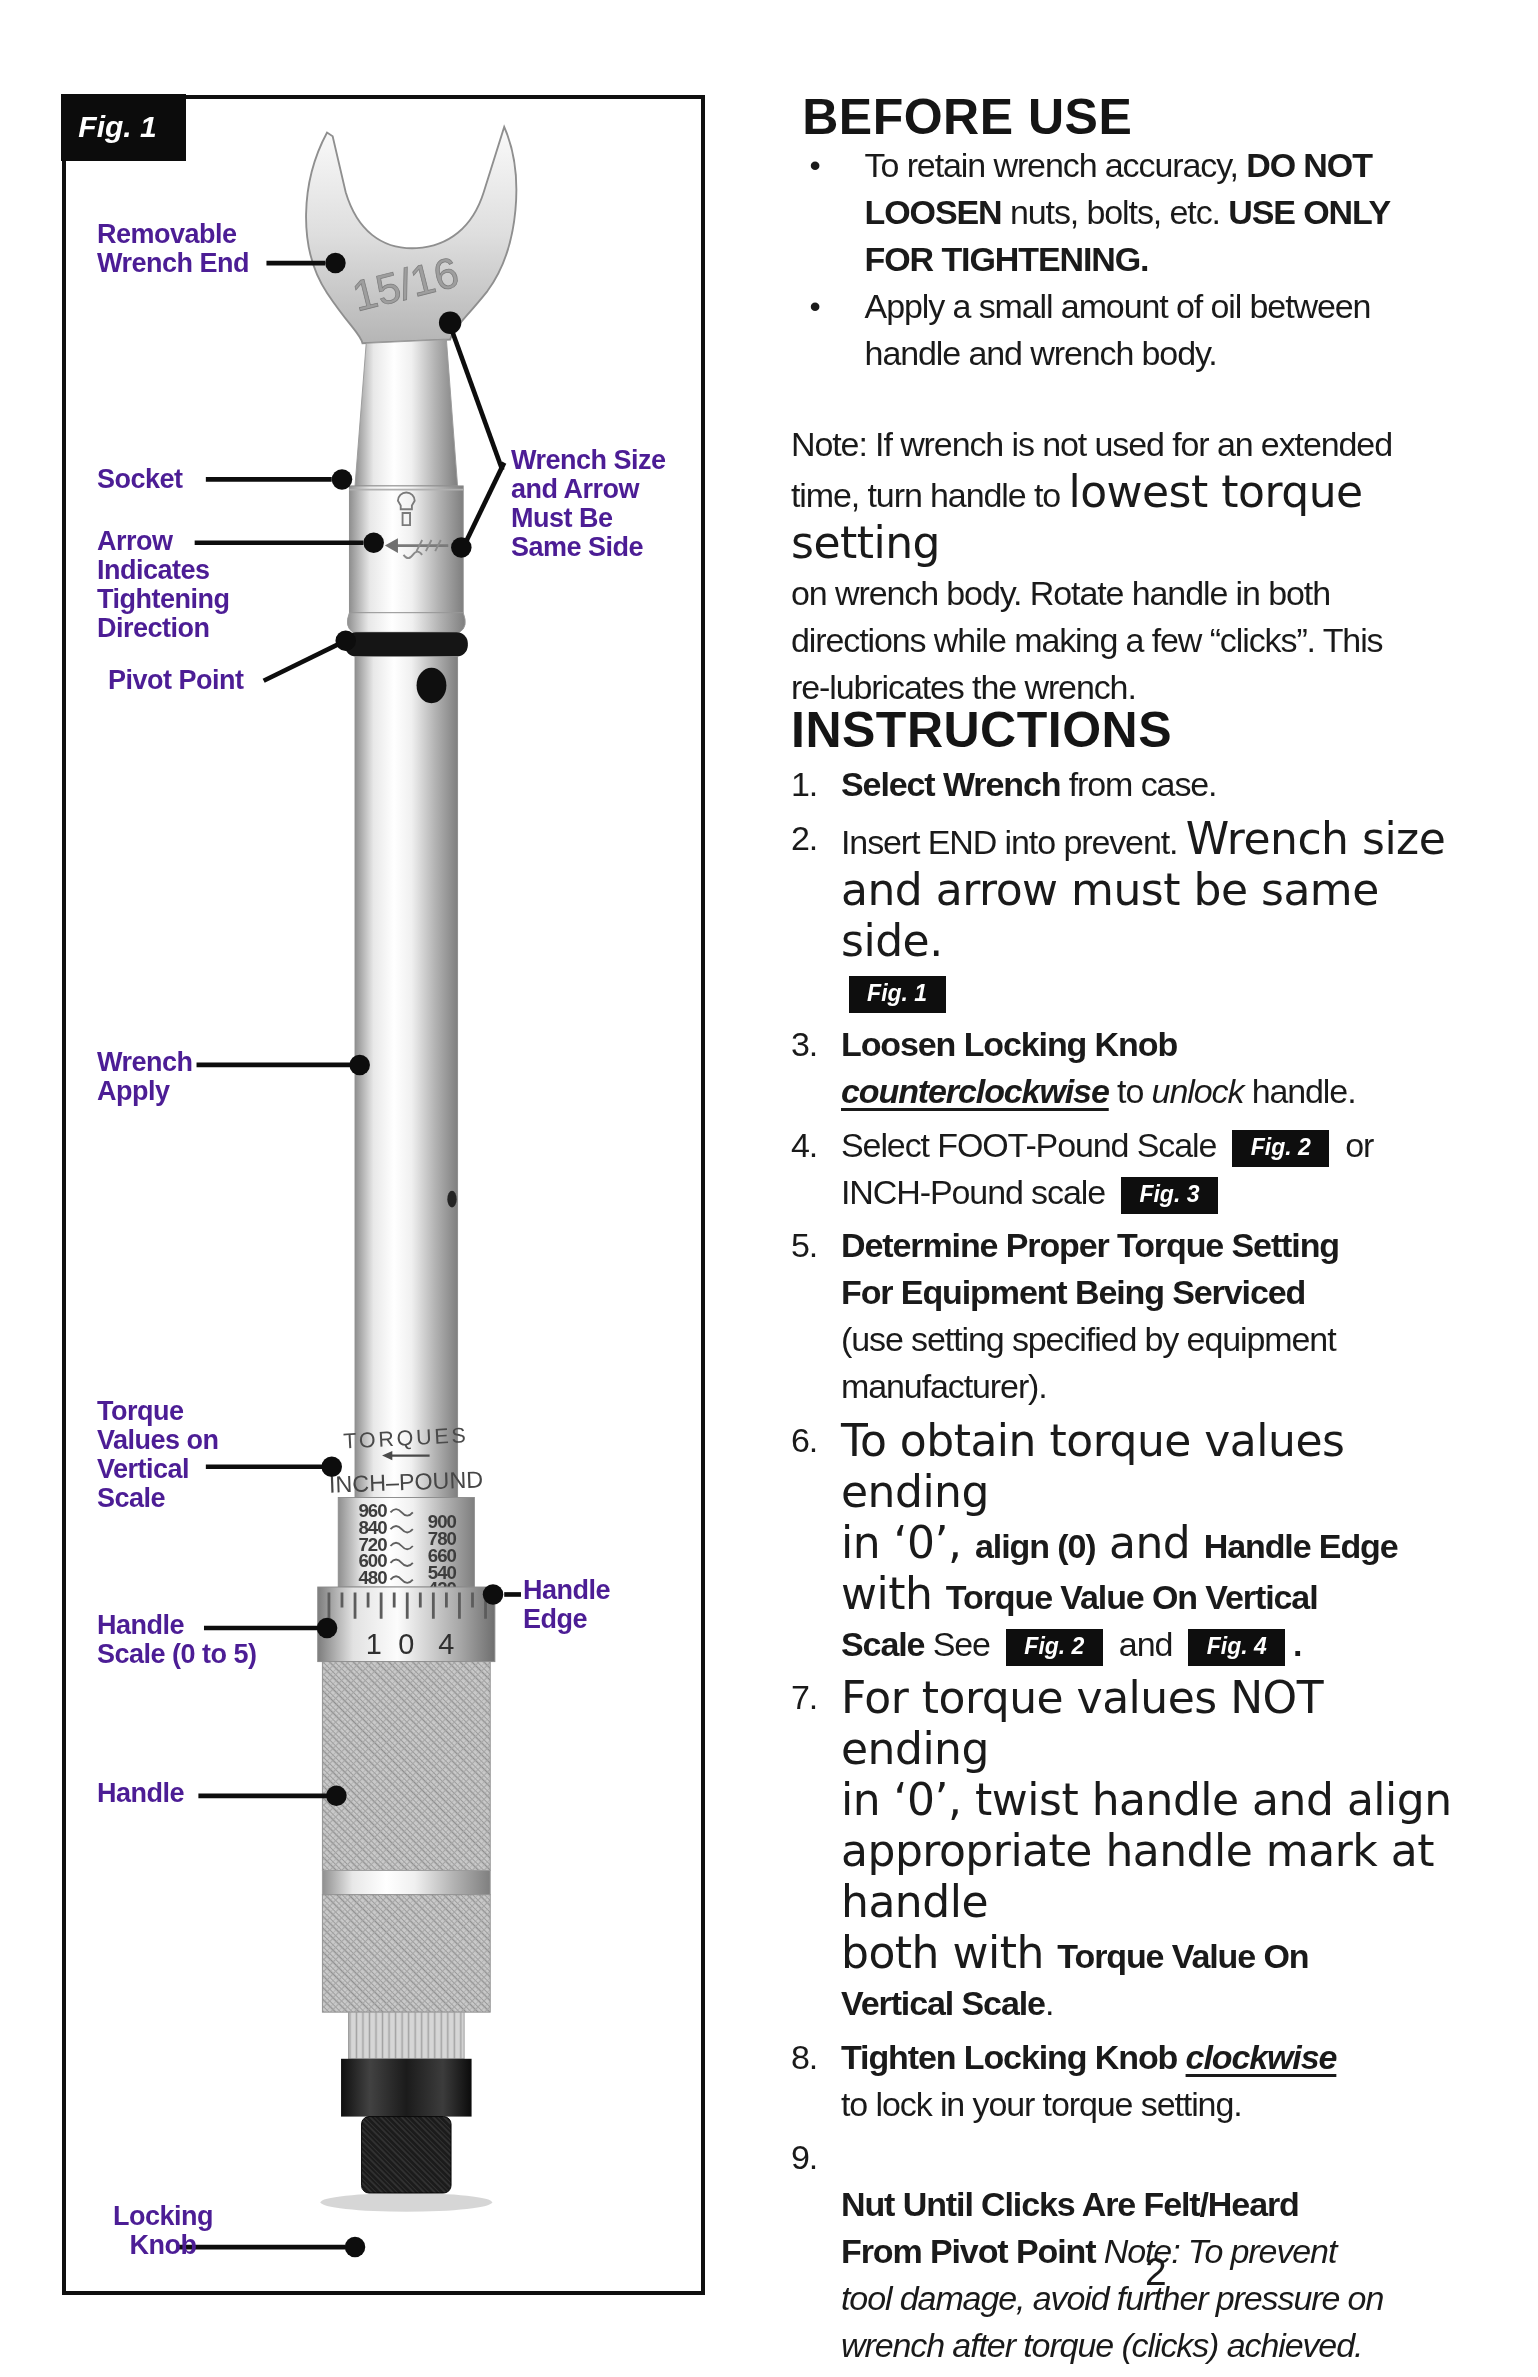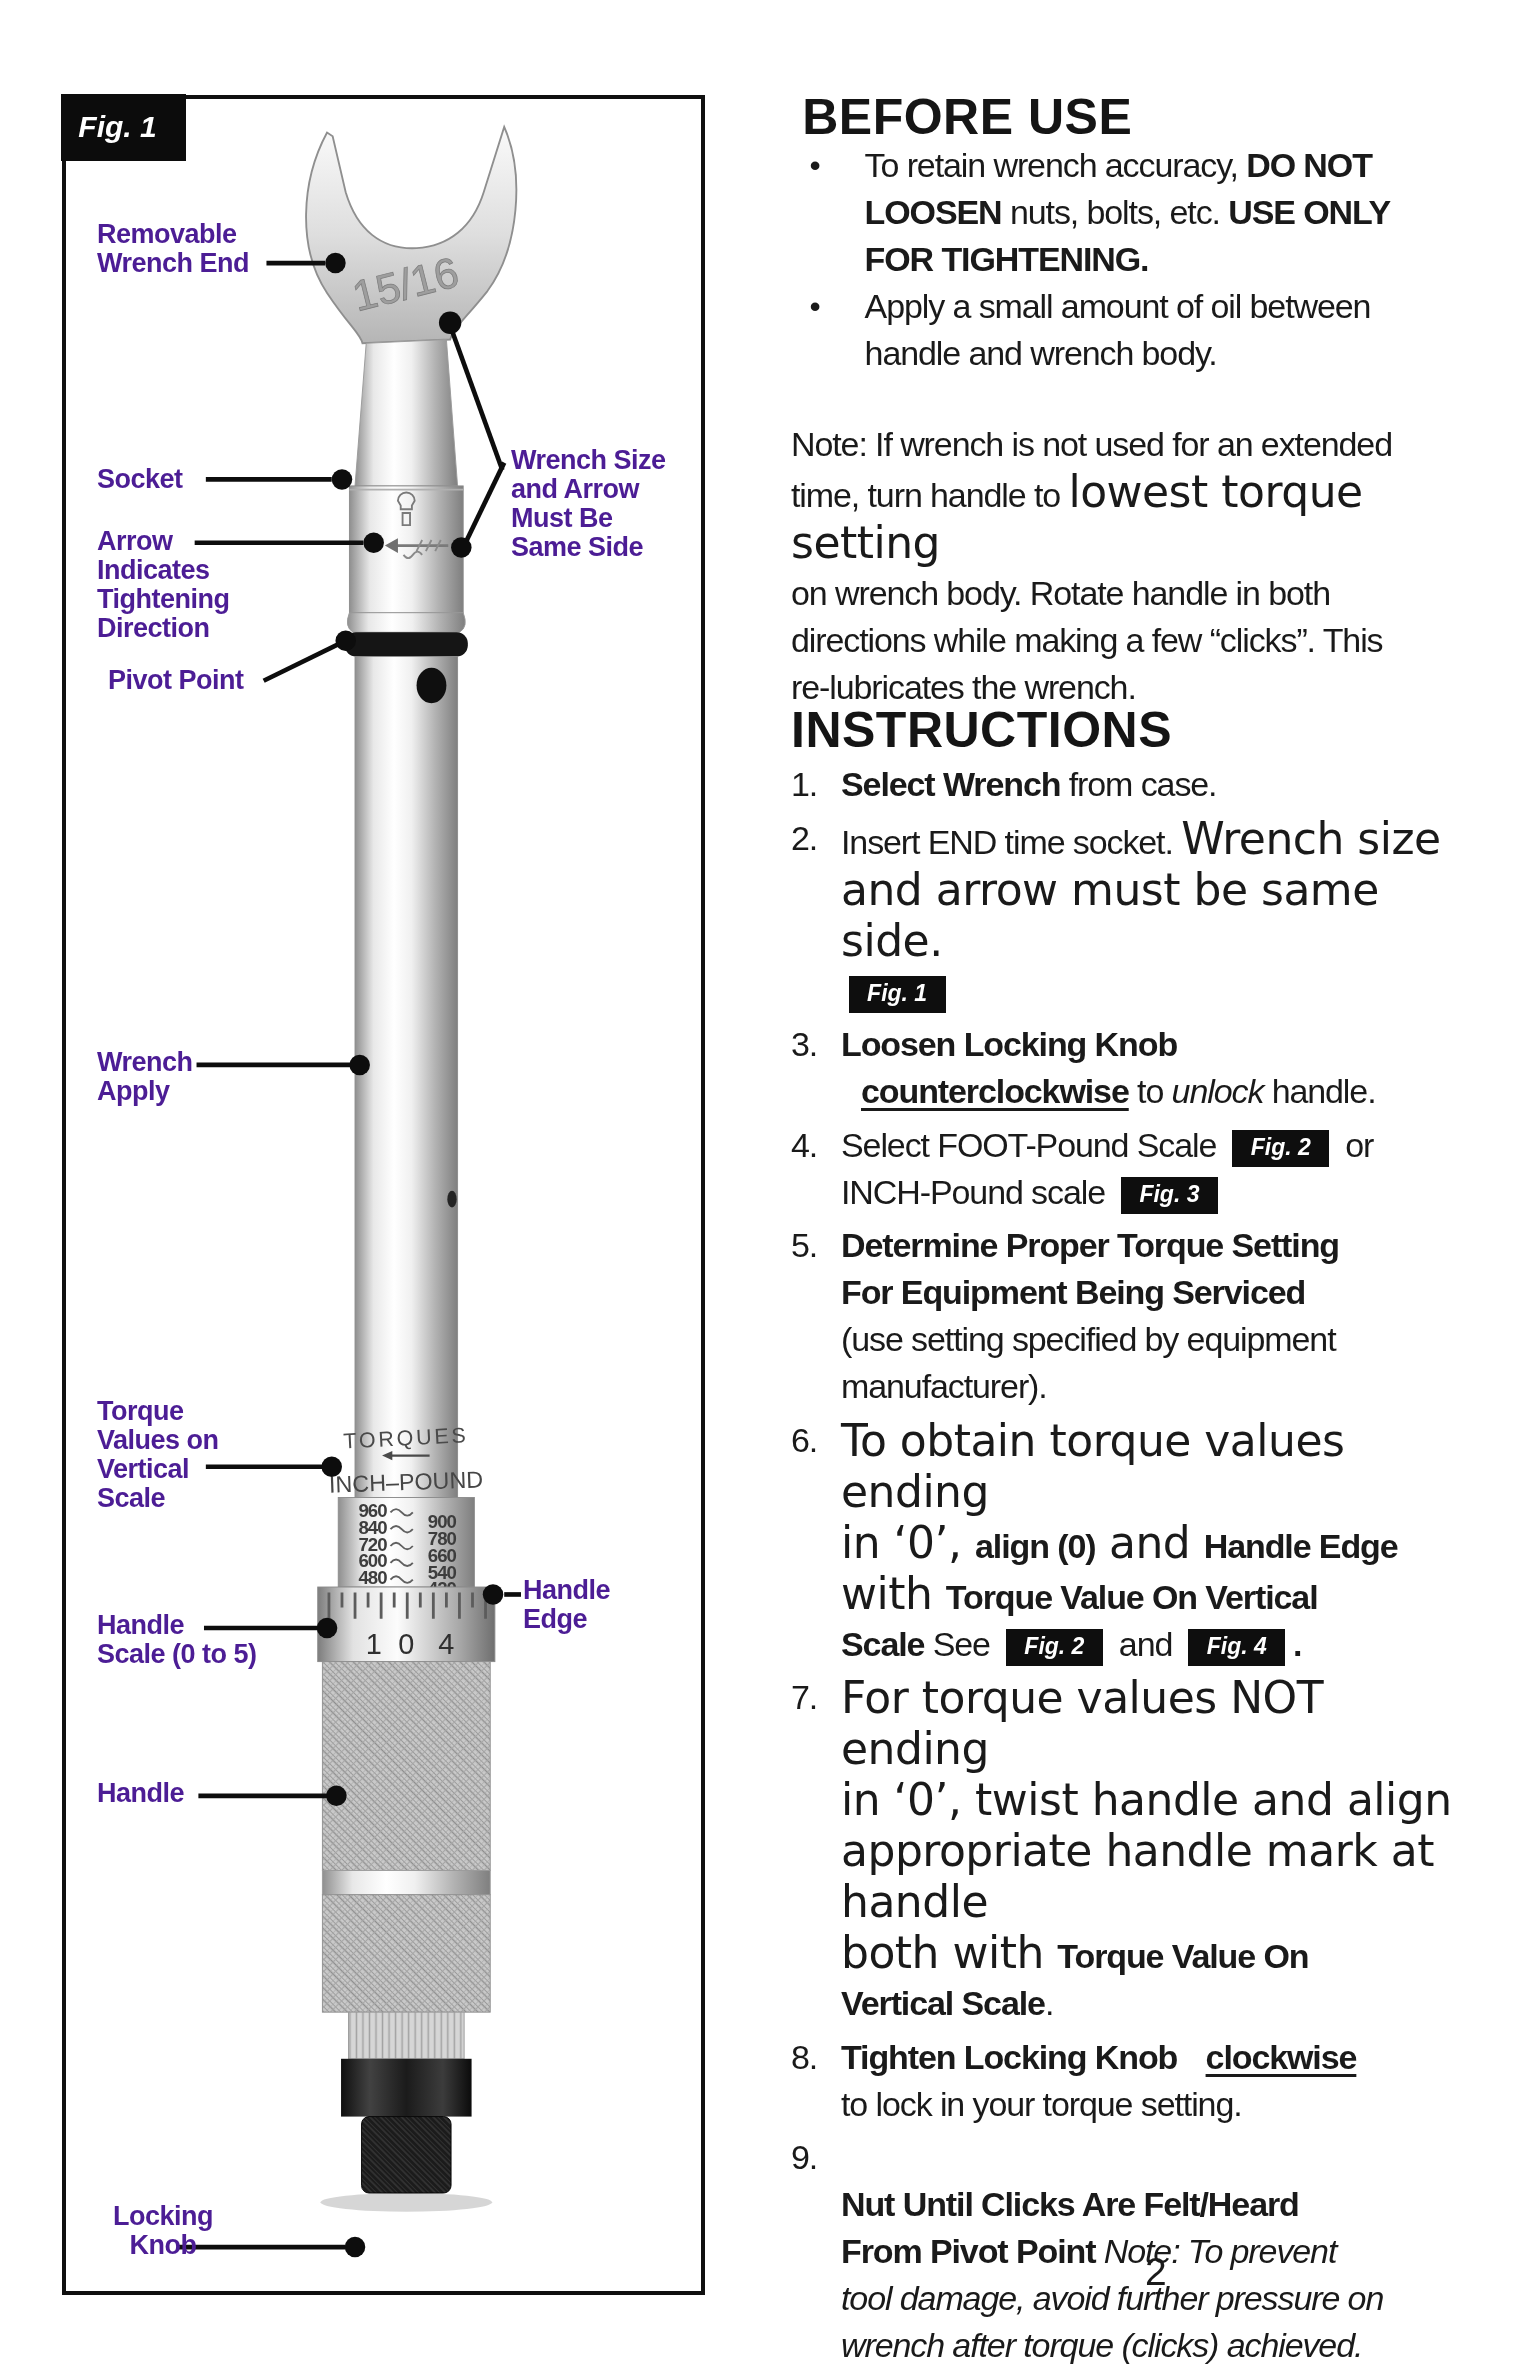--- a/index.html
+++ b/index.html
@@ -17,22 +17,22 @@
           letter-spacing:-0.5px;white-space:pre-line;color:#4c1d95;}
 
   
   .right-col{position:absolute;left:791px;top:0;width:690px;}
   .hd{position:absolute;left:11.2px;font-size:50px;font-weight:bold;letter-spacing:0.5px;
       color:#151515;white-space:nowrap;text-align:right;}
   .txt{font-size:34px;line-height:47px;letter-spacing:-1.1px;color:#1a1a1a;}
   .seg-alt{font-family:"DejaVu Sans",sans-serif;font-size:44px;letter-spacing:-0.5px;}
   .seg-b{font-weight:bold;}
   .seg-i{font-style:italic;}
-  .seg-biu{font-weight:bold;text-decoration:underline;
-           text-decoration-thickness:2.8px;text-underline-offset:4.7px;margin-left:20px;}
+  .seg-biu{font-weight:bold;font-style:italic;text-decoration:underline;
+           text-decoration-thickness:2.8px;text-underline-offset:4.7px;}
   .badge{display:inline-block;background:#0e0e0e;color:#ffffff;font-style:italic;
          font-weight:bold;font-size:23px;line-height:23px;letter-spacing:0;
          padding:5.6px 18.6px 8.4px 18.6px;margin:0 7.5px;vertical-align:1.9px;}
   .bullets{position:absolute;left:0;width:690px;}
   .bul{display:flex;}
   .bul .m{width:55px;padding-left:18.6px;flex:none;font-size:32px;}
   .bul .tx{width:606px;}
   .note{position:absolute;left:0;width:671px;}
   .items{position:absolute;left:0;width:690px;}
   .item{display:flex;margin-bottom:6.5px;}
@@ -228,21 +228,21 @@
 
   <div class="hd" style="top:701px;left:0;">INSTRUCTIONS</div>
 
   <div class="items" style="top:761px;">
     <div class="item">
       <div class="num txt">1.</div>
       <div class="itx txt"><span class="seg-b">Select Wrench</span><span class="seg-r"> from case.</span></div>
     </div>
     <div class="item">
       <div class="num txt">2.</div>
-      <div class="itx txt"><span class="seg-r">Insert END time socket.  </span><span class="seg-alt">Wrench size</span><br><span class="seg-alt">and arrow must be same side.</span><br><span class="badge">Fig. 1</span></div>
+      <div class="itx txt"><span class="seg-r">Insert END into prevent.  </span><span class="seg-alt">Wrench size</span><br><span class="seg-alt">and arrow must be same side.</span><br><span class="badge">Fig. 1</span></div>
     </div>
     <div class="item">
       <div class="num txt">3.</div>
       <div class="itx txt"><span class="seg-b">Loosen Locking Knob</span><br><span class="seg-biu">counterclockwise</span><span class="seg-r"> to </span><span class="seg-i">unlock</span><span class="seg-r"> handle.</span></div>
     </div>
     <div class="item">
       <div class="num txt">4.</div>
       <div class="itx txt"><span class="seg-r">Select FOOT-Pound Scale </span><span class="badge">Fig. 2</span><span class="seg-r"> or</span><br><span class="seg-r">INCH-Pound scale </span><span class="badge">Fig. 3</span></div>
     </div>
     <div class="item">

